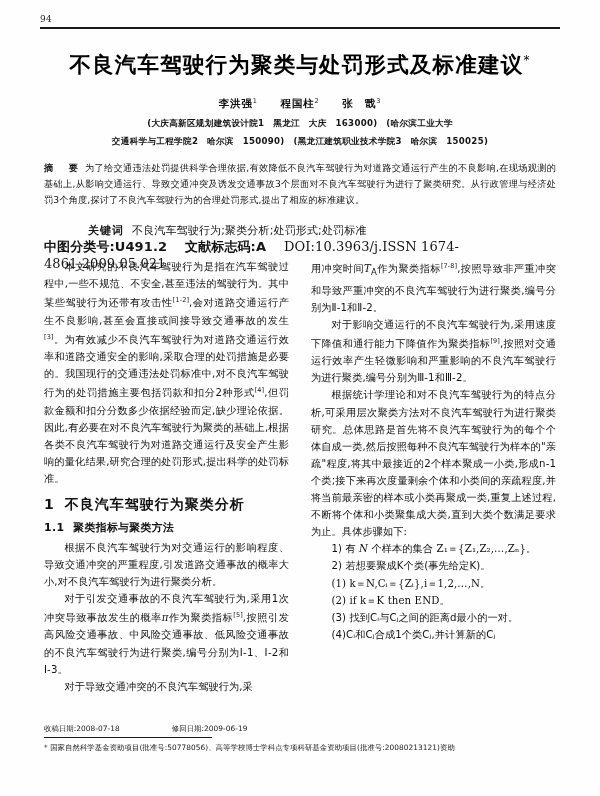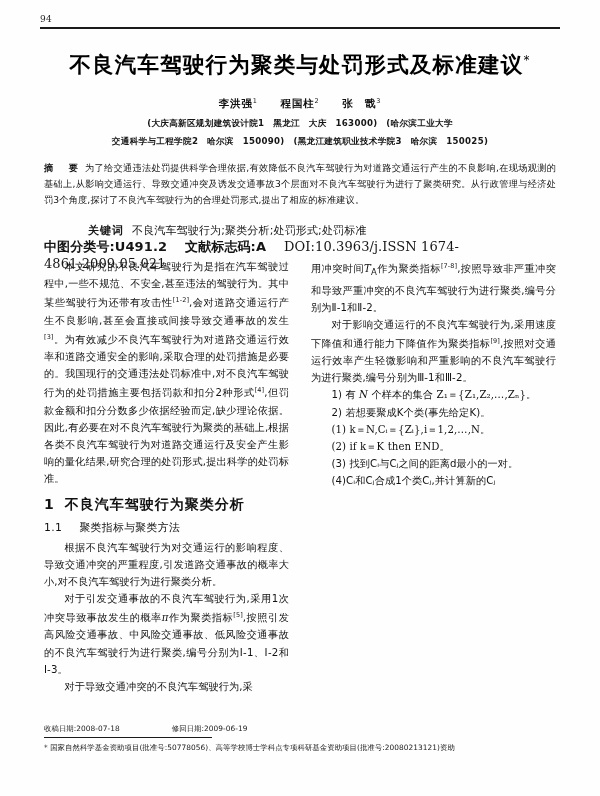--- a/index.html
+++ b/index.html
@@ -163,24 +163,24 @@
     margin: 9px 0 5px 0;
     font-size: 14px;
     font-weight: bold;
     letter-spacing: 1px;
     display: flex;
     gap: 10px;
   }
   h3.sub {
     margin: 6px 0 2px 0;
     font-size: 10.8px;
-    font-weight: normal;
+    font-weight: bold;
     letter-spacing: .4px;
     display: flex;
-    gap: 17px;
+    gap: 9px;
   }
   .mathline {
     font-family: "DejaVu Serif", "Liberation Serif", serif;
   }
   .it { font-style: italic; font-family: "DejaVu Serif","Liberation Serif",serif; }
 
   
   .foot {
     position: absolute;
     left: 44px;
@@ -260,20 +260,21 @@
       <p><span>对于引发交通事故的不良汽车驾驶行为,采用1次冲突导致事故发生的概率</span><span class="it">π</span><span>作为聚类指标</span><sup>[5]</sup><span>,按照引发高风险交通事故、中风险交通事故、低风险交通事故的不良汽车驾驶行为进行聚类,编号分别为Ⅰ-1、Ⅰ-2和Ⅰ-3。</span></p>
 
       <p>对于导致交通冲突的不良汽车驾驶行为,采</p>
     </div>
 
     <div class="col">
       <p class="noindent"><span>用冲突时间</span><span class="it">T</span><sub>A</sub><span>作为聚类指标</span><sup>[7-8]</sup><span>,按照导致非严重冲突和导致严重冲突的不良汽车驾驶行为进行聚类,编号分别为Ⅱ-1和Ⅱ-2。</span></p>
 
       <p><span>对于影响交通运行的不良汽车驾驶行为,采用速度下降值和通行能力下降值作为聚类指标</span><sup>[9]</sup><span>,按照对交通运行效率产生轻微影响和严重影响的不良汽车驾驶行为进行聚类,编号分别为Ⅲ-1和Ⅲ-2。</span></p>
 
+      <p>根据统计学理论和对不良汽车驾驶行为的特点分析,可采用层次聚类方法对不良汽车驾驶行为进行聚类研究。总体思路是首先将不良汽车驾驶行为的每个个体自成一类,然后按照每种不良汽车驾驶行为样本的"亲疏"程度,将其中最接近的2个样本聚成一小类,形成n-1个类;接下来再次度量剩余个体和小类间的亲疏程度,并将当前最亲密的样本或小类再聚成一类,重复上述过程,不断将个体和小类聚集成大类,直到大类个数满足要求为止。具体步骤如下:</p>
 
       <p><span>1) 有</span> <span class="it">N</span> <span>个样本的集合</span> <span class="mathline">Z₁＝{Z₁,Z₂,…,Zₙ}。</span></p>
 
       <p>2) 若想要聚成K个类(事先给定K)。</p>
       <p class="mathline">(1) k＝N,Cᵢ＝{Zᵢ},i＝1,2,…,N。</p>
       <p class="mathline">(2) if k＝K then END。</p>
       <p>(3) 找到Cᵢ与Cⱼ之间的距离d最小的一对。</p>
       <p>(4)Cᵢ和Cⱼ合成1个类Cⱼ,并计算新的Cⱼ</p>
     </div>
   </div>

